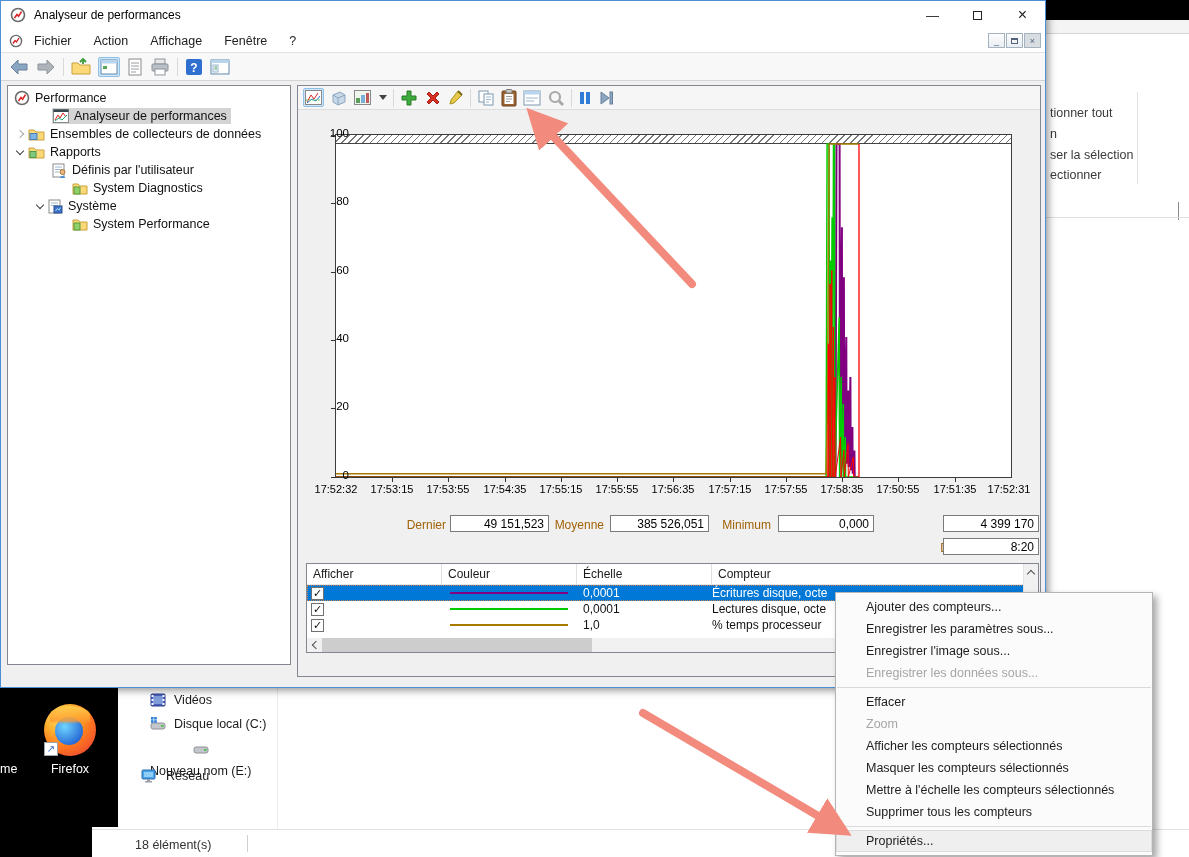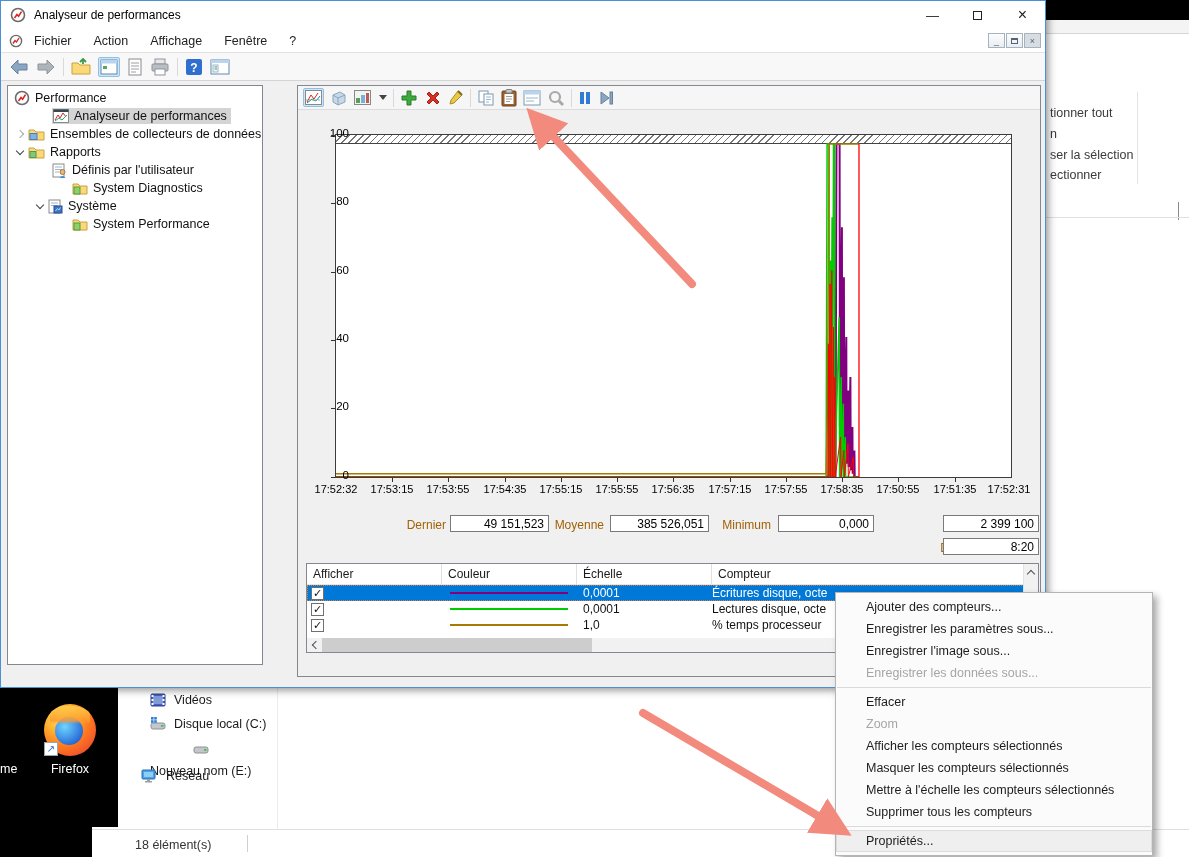--- a/index.html
+++ b/index.html
@@ -43,21 +43,21 @@
   .child-btns { margin-left:auto; margin-right:4px; display:flex; gap:1px; }
   .child-btn { width:17px; height:15px; border:1px solid #a5b2c0; background:linear-gradient(#fdfdfd,#e9edf2); font-size:9px; color:#53647a; display:flex; align-items:center; justify-content:center; }
   .child-btn.close { background:#d8dde2; }
   .restore-glyph { width:7px; height:6px; border:1px solid #53647a; border-top-width:2px; display:block; }
   .tb { position:absolute; left:0; top:52px; width:100%; height:28px; background:#f8f8f8; border-bottom:1px solid #d4d4d4; display:flex; align-items:center; gap:7px; padding-left:8px; }
   .tsep { width:1px; height:18px; background:#d9d9d9; }
   .ico { display:inline-flex; align-items:center; justify-content:center; }
   .ico-box-sel { background:#cfe6f9; border:1px solid #8fc0e8; border-radius:2px; padding:1px; }
 
   
-  .tree { position:absolute; left:6px; top:84px; width:256px; height:580px; background:#fff; border:1px solid #828790; overflow:hidden; padding-top:3px; }
+  .tree { position:absolute; left:6px; top:84px; width:284px; height:580px; background:#fff; border:1px solid #828790; overflow:hidden; padding-top:3px; }
   .trow { height:18px; display:flex; align-items:center; font-size:12.5px; color:#111; white-space:nowrap; }
   .exp16 { width:16px; display:inline-flex; justify-content:center; }
   .chev-dn { width:6px; height:6px; border-right:1.5px solid #3f3f3f; border-bottom:1.5px solid #3f3f3f; transform:rotate(45deg); margin-top:-3px; }
   .chev-rt { width:6px; height:6px; border-right:1.5px solid #a8a8a8; border-bottom:1.5px solid #a8a8a8; transform:rotate(-45deg); }
   .tlabel { margin-left:5px; }
   .tsel { display:inline-flex; align-items:center; background:#d4d4d4; padding:1px 4px 1px 1px; }
   .pane { position:absolute; left:296px; top:84px; width:744px; height:592px; background:#f0f0f0; border:1px solid #828790; }
   .ctb { position:absolute; left:297px; top:85px; width:742px; height:24px; background:#f6f6f6; border-bottom:1px solid #dcdcdc; display:flex; align-items:center; gap:6px; padding-left:5px; }
   .dd-arrow { width:0; height:0; border-left:4px solid transparent; border-right:4px solid transparent; border-top:5px solid #444; margin-left:2px; }
 
@@ -476,21 +476,21 @@
       <div class="xtick" style="left:897px;"></div>
     <div class="xtick" style="left:954px;"></div>
 
     <div class="stat-label" style="left:385px; top:517px; width:60px;">Dernier</div>
     <div class="stat-box" style="left:449px; top:514px; width:99px;">49 151,523</div>
     <div class="stat-label" style="left:545px; top:517px; width:58px;">Moyenne</div>
     <div class="stat-box" style="left:609px; top:514px; width:99px;">385 526,051</div>
     <div class="stat-label" style="left:706px; top:517px; width:64px;">Minimum</div>
     <div class="stat-box" style="left:777px; top:514px; width:96px;">0,000</div>
     <div class="stat-label" style="left:873px; top:542px; width:64px;margin-top:36px;">Maximum</div>
-    <div class="stat-box" style="left:942px; top:514px; width:96px;">2 399 100</div>
+    <div class="stat-box" style="left:942px; top:514px; width:96px;">4 399 170</div>
     <div class="stat-label" style="left:908px; top:540px; width:64px;">Durée</div>
     <div class="stat-box" style="left:942px; top:537px; width:96px;">8:20</div>
 
     <div class="ctable">
       <div class="chead">
         <div class="cw1">Afficher</div>
         <div class="cw2">Couleur</div>
         <div class="cw3">Échelle</div>
         <div class="cw4">Compteur</div>
       </div>

